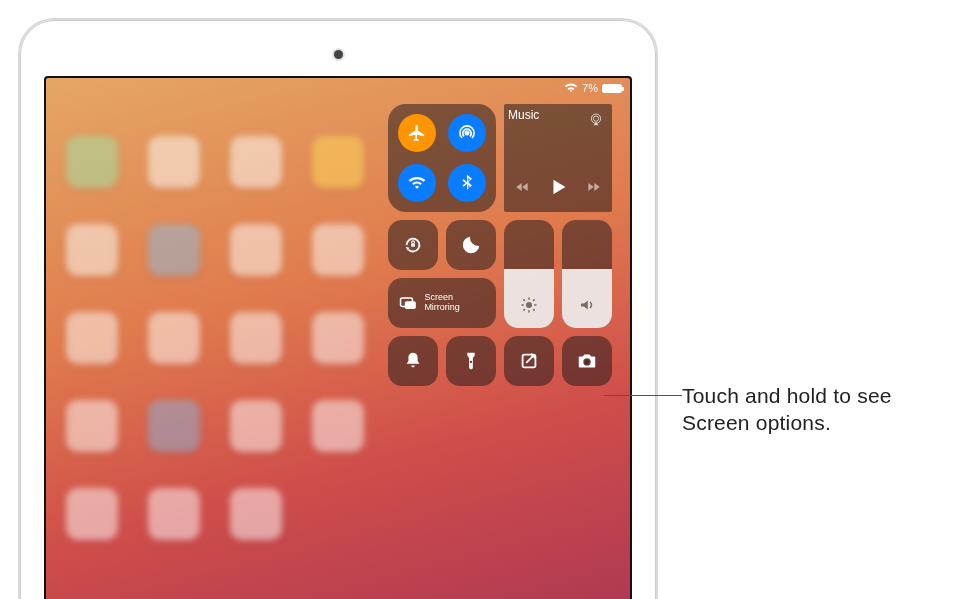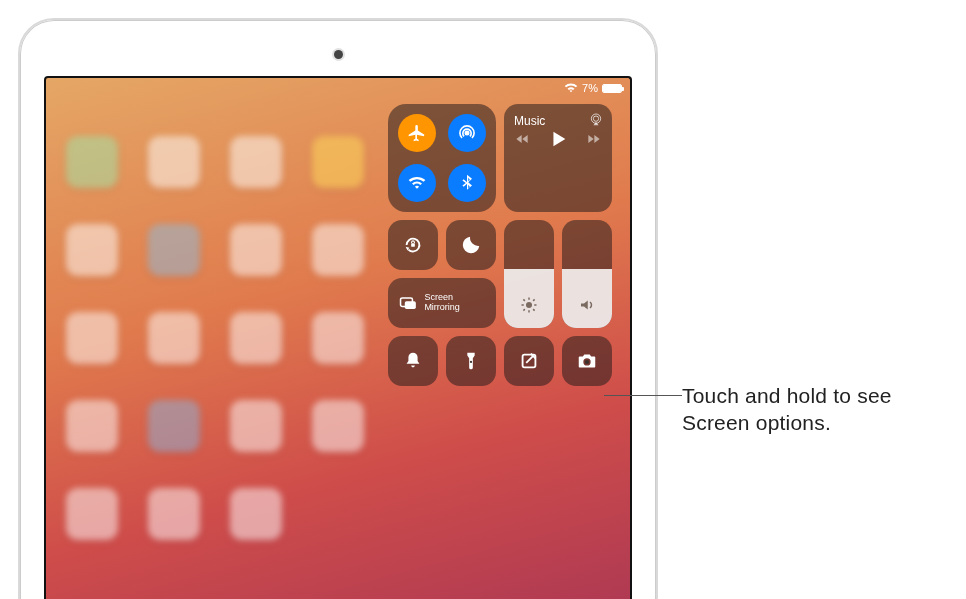--- a/index.html
+++ b/index.html
@@ -89,24 +89,24 @@
     background: rgba(40,30,30,0.55);
     border-radius: 18px;
     display: grid; grid-template: 1fr 1fr / 1fr 1fr;
     place-items: center;
     padding: 6px;
     gap: 4px;
   }
   .media {
     grid-column: 3 / span 2; grid-row: 1 / span 2;
     background: rgba(40,30,30,0.55);
-    border-radius: 14px;
+    border-radius: 2px;
     position: relative;
-    padding: 10px;
-    display: flex; flex-direction: column; justify-content: flex-start;
+    padding: 4px;
+    display: flex; flex-direction: column; justify-content: space-between;
   }
   .media-title { font-size: 12px; color: #fff; font-weight: 500; }
   .airplay-corner { position: absolute; top: 8px; right: 8px; width:16px; height:16px; }
   .transport { display:flex; align-items:center; justify-content:center; gap:16px; margin-bottom:6px; }
   .transport svg { width:16px; height:16px; fill: rgba(255,255,255,0.55); }
   .transport .play svg { width:22px; height:22px; fill:#fff; }
 
   .round {
     width: 38px; height: 38px; border-radius: 50%;
     display:flex; align-items:center; justify-content:center;

